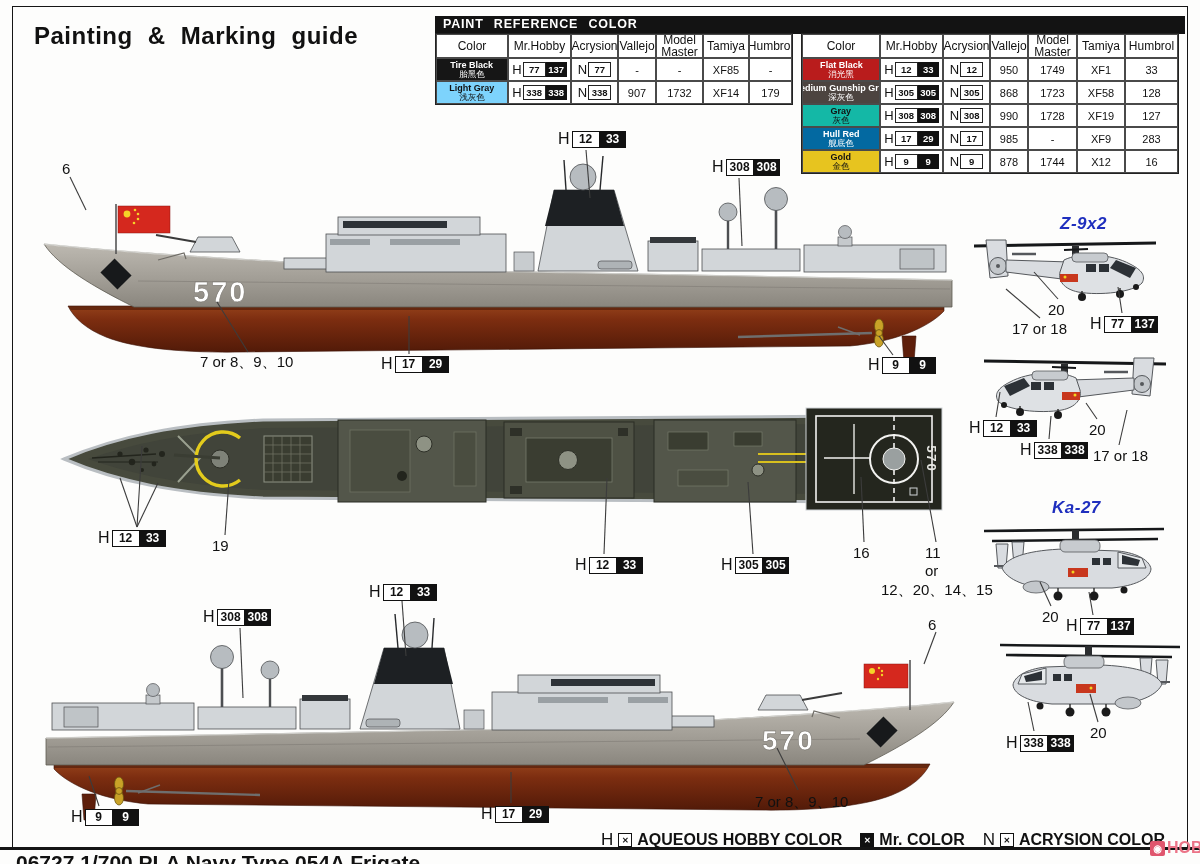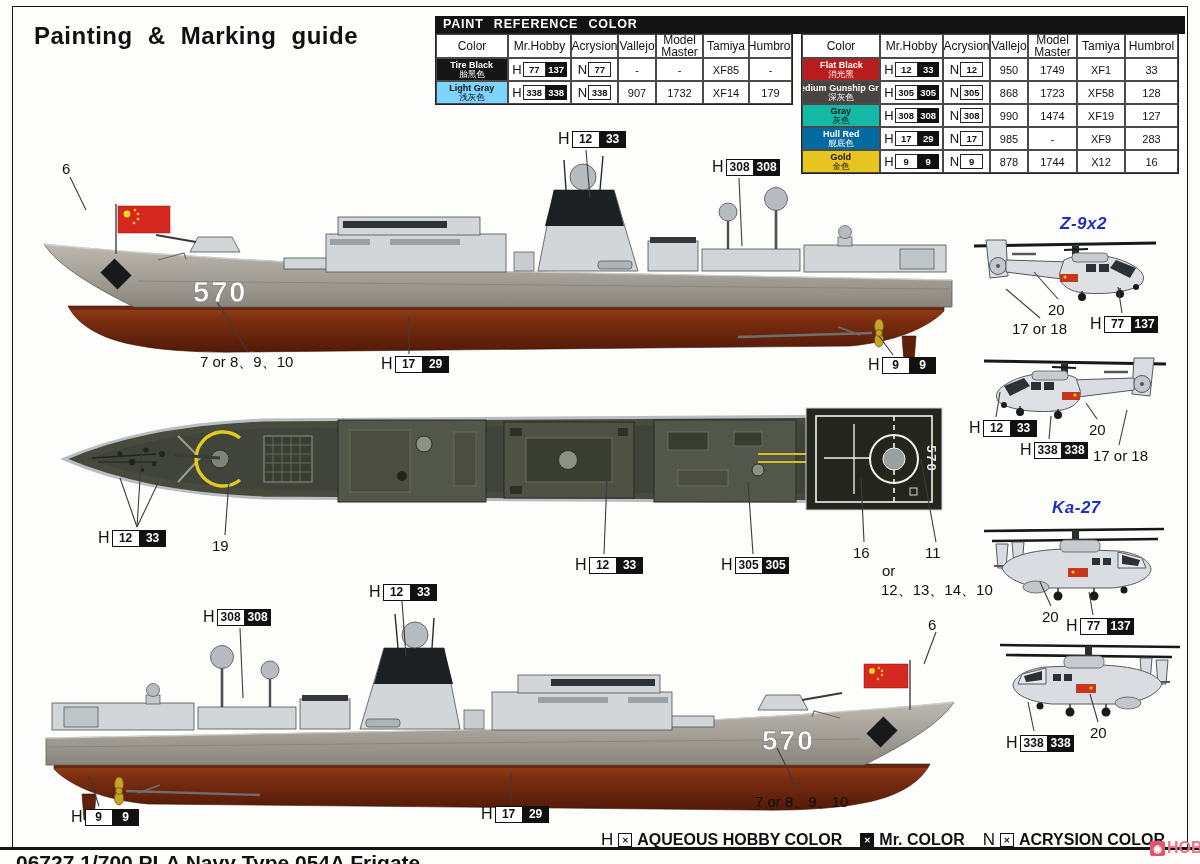--- a/index.html
+++ b/index.html
@@ -268,21 +268,21 @@
   <div class="pt-cell">
       <span class="mh-p">H</span>
       <span class="mh-w">308</span>
       <span class="mh-b">308</span>
     </div>
   <div class="pt-cell">
       <span class="mh-p">N</span>
       <span class="mh-w">308</span>
     </div>
   <div class="pt-cell">990</div>
-  <div class="pt-cell">1474</div>
+  <div class="pt-cell">1728</div>
   <div class="pt-cell">XF19</div>
   <div class="pt-cell">127</div>
 
   <div class="pt-cell pt-name" style="background:#0369a1;color:#ffffff">
       <span class="cn-en">Hull Red</span>
       <span class="cn-zh">舰底色</span>
     </div>
   <div class="pt-cell">
       <span class="mh-p">H</span>
       <span class="mh-w">17</span>
@@ -471,22 +471,22 @@
     <span class="cw">12</span>
     <span class="cb">33</span>
   </div>
 <div class="chip" style="left:721px;top:556px">
     <span class="cp">H</span>
     <span class="cw">305</span>
     <span class="cb">305</span>
   </div>
 <div class="note" style="left:853px;top:544px">16</div>
 <div class="note" style="left:925px;top:544px">11</div>
-<div class="note" style="left:882px;top:562px">or</div>
-<div class="note" style="left:881px;top:581px">12、13、14、10</div>
+<div class="note" style="left:925px;top:562px">or</div>
+<div class="note" style="left:881px;top:581px">12、20、14、15</div>
 
 <div class="chip" style="left:203px;top:608px">
     <span class="cp">H</span>
     <span class="cw">308</span>
     <span class="cb">308</span>
   </div>
 <div class="chip" style="left:369px;top:583px">
     <span class="cp">H</span>
     <span class="cw">12</span>
     <span class="cb">33</span>

